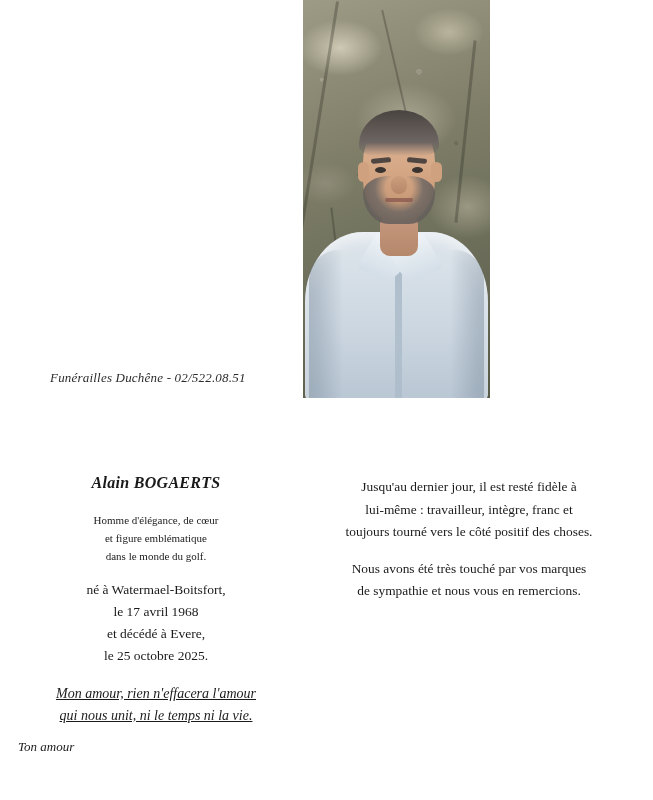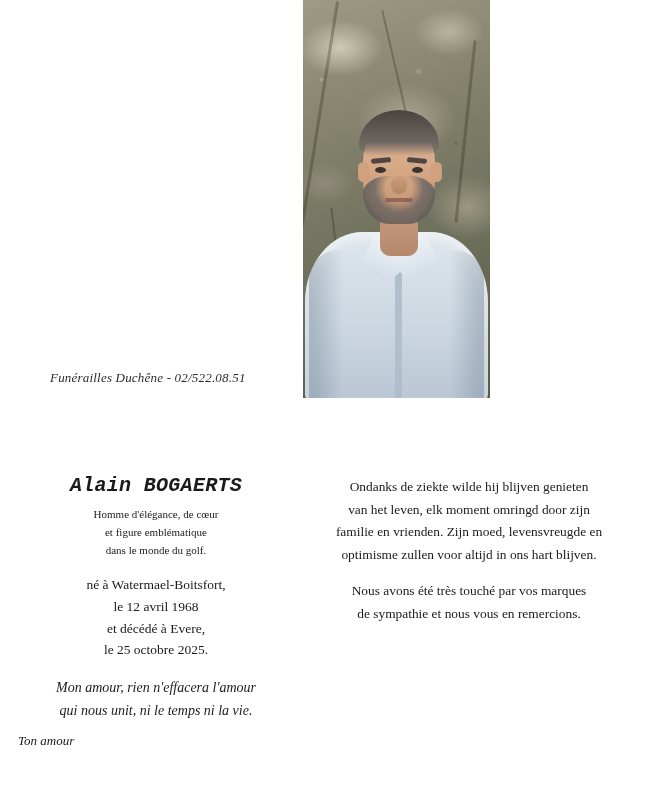--- a/index.html
+++ b/index.html
@@ -156,38 +156,38 @@
 
   #left-column {
     position: absolute;
     left: 18px;
     top: 470px;
     width: 276px;
     text-align: center;
     line-height: 1.62;
   }
   #name {
-    font-size: 20px;
+    font-size: 16px;
     font-style: italic;
     font-weight: bold;
     letter-spacing: .3px;
-    margin-bottom: 4px;
-    font-family: Liberation Mono, monospace;
+    margin-bottom: 16px;
   }
   #name .surname { font-style: italic; font-weight: bold; }
   .left-para {
     font-size: 11px;
     margin-bottom: 14px;
   }
   .left-para.small { font-size: 13.5px; }
   #quote {
     font-size: 14px;
     font-style: italic;
     margin-top: 16px;
     line-height: 1.6;
+    text-decoration: underline;
   }
   #signature-left {
     font-size: 13px;
     font-style: italic;
     text-align: left;
     margin-top: 8px;
     padding-right: 18px;
   }
 
   #right-column {
@@ -239,29 +239,28 @@
 
 <div id="left-column">
   <div id="name">
     <span>Alain</span>
     <span class="surname">BOGAERTS</span>
   </div>
   <div class="left-para nowrap-block">Homme d'élégance, de cœur
 et figure emblématique
 dans le monde du golf.</div>
   <div class="left-para small nowrap-block">né à Watermael-Boitsfort,
-le 12 avril 1968
+le 17 avril 1968
 et décédé à Evere,
 le 25 octobre 2025.</div>
   <div id="quote" class="nowrap-block">Mon amour, rien n'effacera l'amour
 qui nous unit, ni le temps ni la vie.</div>
   <div id="signature-left">Ton amour</div>
 </div>
 
 <div id="right-column">
-  <div class="right-para nowrap-block">Ondanks de ziekte wilde hij blijven genieten
-van het leven, elk moment omringd door zijn
-familie en vrienden. Zijn moed, levensvreugde en
-optimisme zullen voor altijd in ons hart blijven.</div>
+  <div class="right-para nowrap-block">Jusqu'au dernier jour, il est resté fidèle à
+lui-même : travailleur, intègre, franc et
+toujours tourné vers le côté positif des choses.</div>
   <div class="right-para nowrap-block">Nous avons été très touché par vos marques
 de sympathie et nous vous en remercions.</div>
 
 </div>
 
 </body></html>

